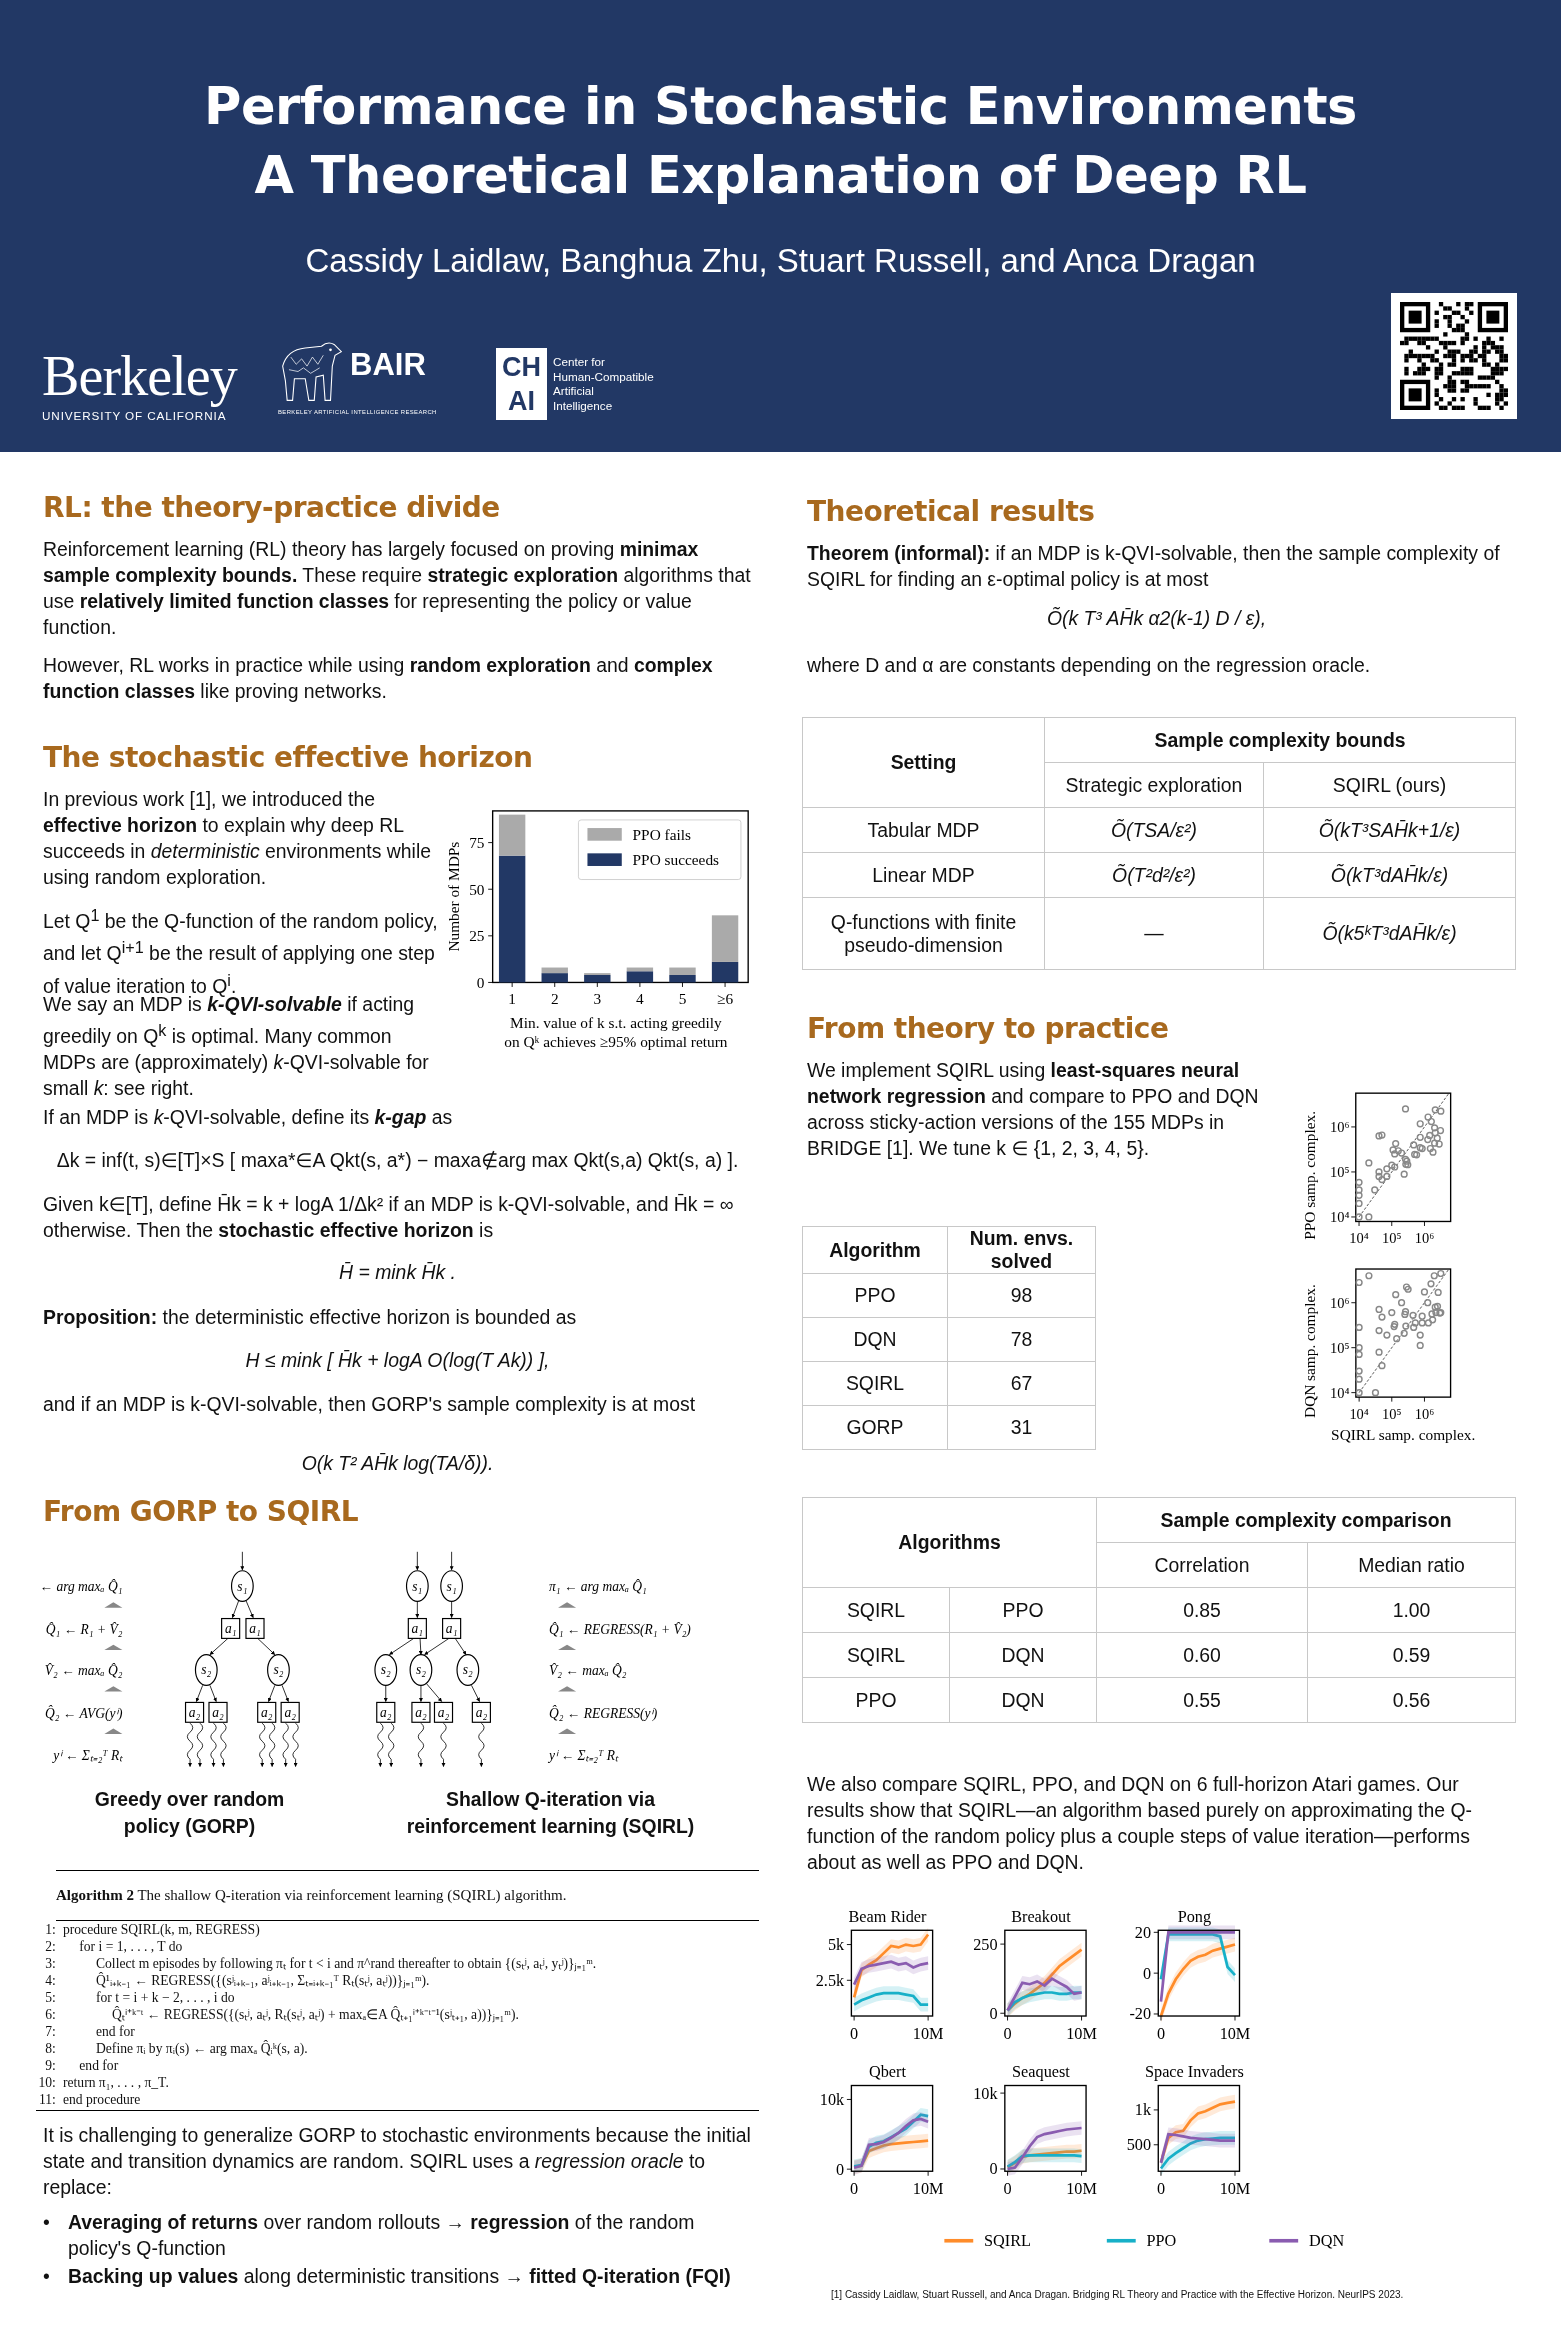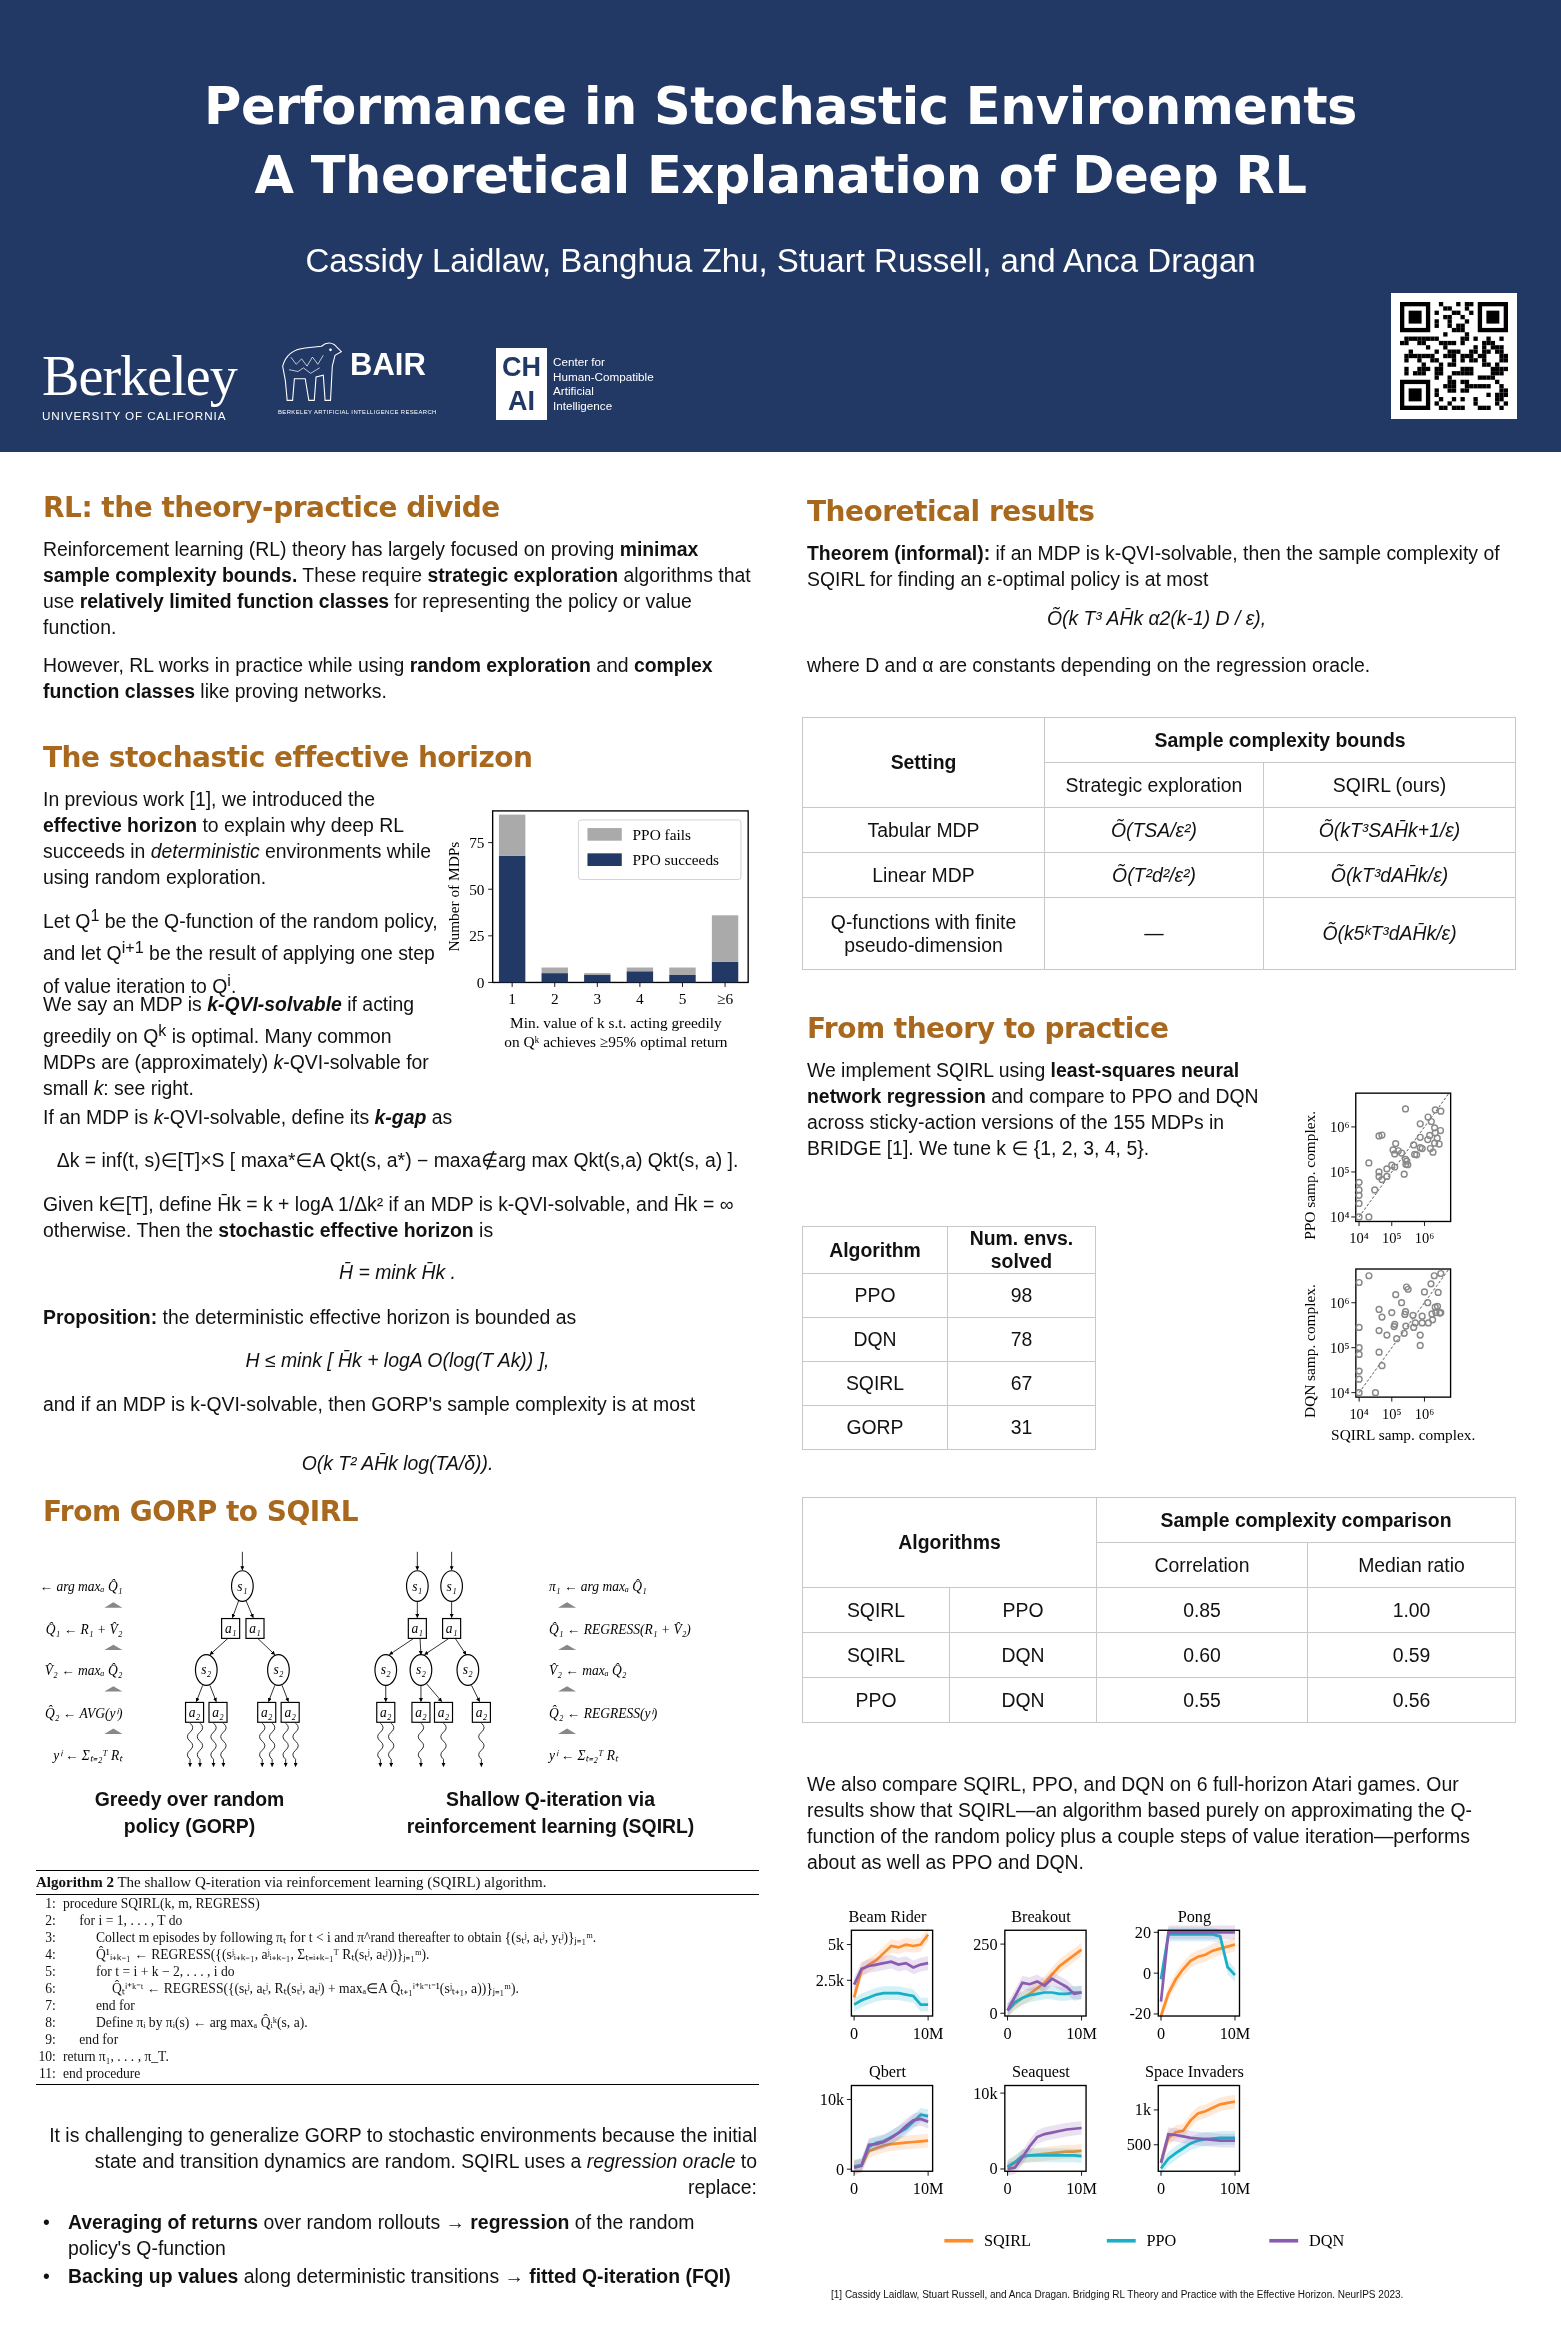--- a/index.html
+++ b/index.html
@@ -26,21 +26,21 @@
   .para b { font-weight: bold; }
   .eq { position: absolute; text-align: center; font-size: 19.4px; font-style: italic; }
 
   table.t { position: absolute; border-collapse: collapse; font-size: 19.4px; }
   table.t td, table.t th { border: 1.8px solid #c8c8c8; text-align: center; vertical-align: middle; }
   table.t th { font-weight: bold; }
 
   .caption { position: absolute; text-align: center; font-weight: bold; font-size: 19.4px; line-height: 27px; }
 
   .algo { position: absolute; left: 36px; top: 1870px; width: 723px; font-family: "Liberation Serif", serif; font-size: 13.6px; }
-  .algo .ahead { border-top: 1.8px solid #000; border-bottom: 0.9px solid #000; padding: 3px 0; font-size: 15px; }
+  .algo .ahead { border-top: 1.8px solid #000; border-bottom: 0.9px solid #000; padding: 16px 0; font-size: 15px; margin-left: 20px; }
   .algo .ahead b { font-weight: bold; }
   .algo .line { display: flex; line-height: 17px; }
   .algo .num { width: 27px; text-align: right; padding-right: 7.2px; }
   .algo .bottom { border-top: 0.9px solid #000; margin-top: 1.8px; }
 
   .bullets { position: absolute; left: 43px; top: 2209px; width: 714px; font-size: 19.4px; line-height: 26px; }
   .bullets .bi { display: flex; margin-bottom: 1.8px; }
   .bullets .dot { width: 25px; flex: none; }
 
   .footnote { position: absolute; left: 831px; top: 2289px; font-size: 10px; }
@@ -526,21 +526,21 @@
         <span style="padding-left: 0px;">return π₁, . . . , π_T.</span>
       </div>
       <div class="line">
         <span class="num">11:</span>
         <span style="padding-left: 0px;">end procedure</span>
       </div>
     </div>
   <div class="bottom"></div>
 </div>
 
-<div class="para" style="left:43px;top:2122px;width:714px;text-align:right;">
+<div class="para" style="left:43px;top:2122px;width:714px;">
   <span>It is challenging to generalize GORP to stochastic environments because the initial state and transition dynamics are random. SQIRL uses a </span><i>regression oracle</i><span> to replace:</span>
 </div>
 <div class="bullets">
   <div class="bi">
       <span class="dot">•</span>
       <span><b>Averaging of returns</b><span> over random rollouts → </span><b>regression</b><span> of the random policy's Q-function</span></span>
     </div>
   <div class="bi">
       <span class="dot">•</span>
       <span><b>Backing up values</b><span> along deterministic transitions → </span><b>fitted Q-iteration (FQI)</b><span></span></span>

